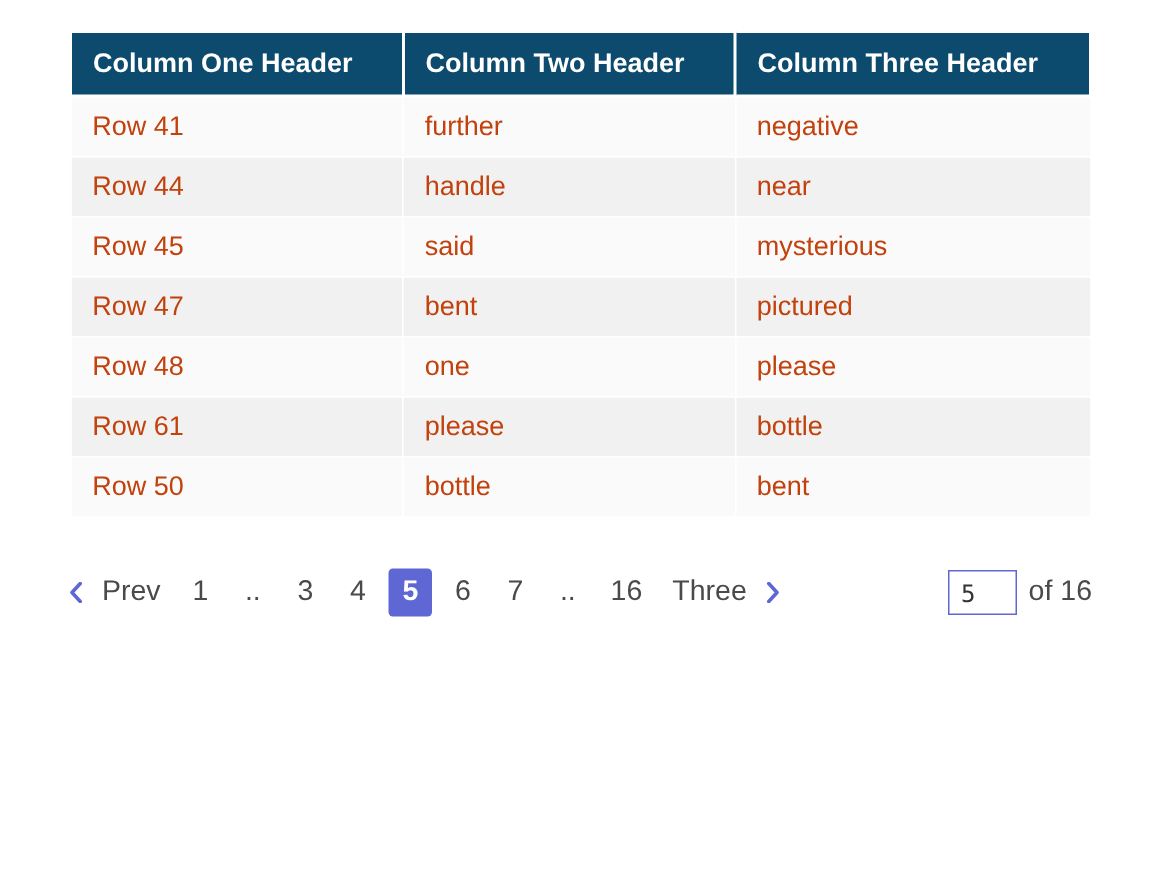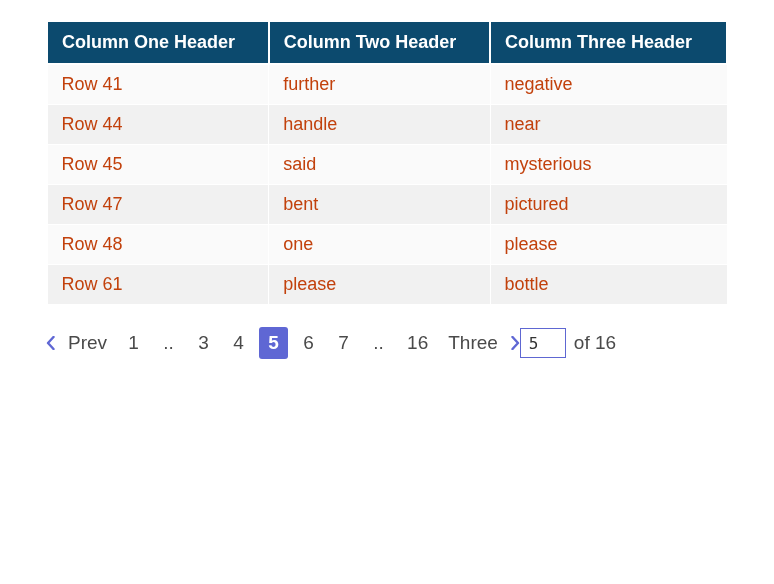--- a/index.html
+++ b/index.html
@@ -35,21 +35,22 @@
   tbody tr:nth-child(odd) td {
     background: #fafafa;
   }
   tbody tr:nth-child(even) td {
     background: #f1f1f1;
   }
 
   .pager-row {
     display: flex;
     align-items: center;
-    margin-top: 22px;
+    justify-content: space-between;
+    margin-top: 34px;
     font-size: 19px;
     color: #4a4a4a;
   }
   .pager {
     display: flex;
     align-items: center;
     gap: 6px;
   }
   .pager .btn {
     min-width: 29px;
@@ -134,20 +135,25 @@
         <tr>
           <td>Row 48</td>
           <td>one</td>
           <td>please</td>
         </tr>
         <tr>
           <td>Row 61</td>
           <td>please</td>
           <td>bottle</td>
         </tr>
+        <tr>
+          <td>Row 50</td>
+          <td>bottle</td>
+          <td>bent</td>
+        </tr>
       </tbody>
   </table>
 
   <div class="pager-row">
     <div class="pager" id="pager">
       <span class="chev">
         <svg viewBox="0 0 10 14" width="10" height="14">
             <path d="M7.5 1 L2 7 L7.5 13" fill="none" stroke="#5f67d4" stroke-width="2.4" stroke-linecap="round" stroke-linejoin="round"></path>
           </svg>
       </span>

